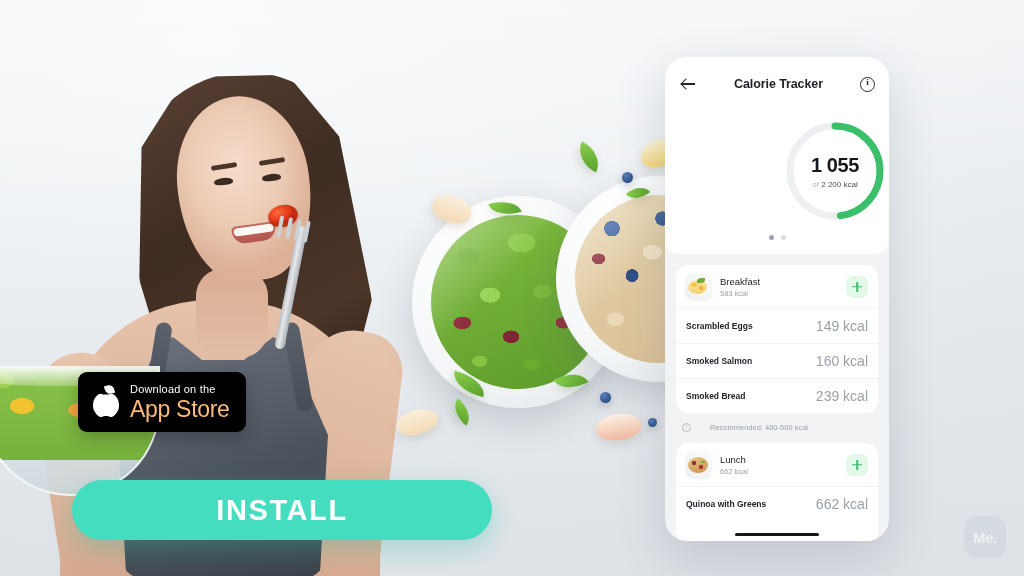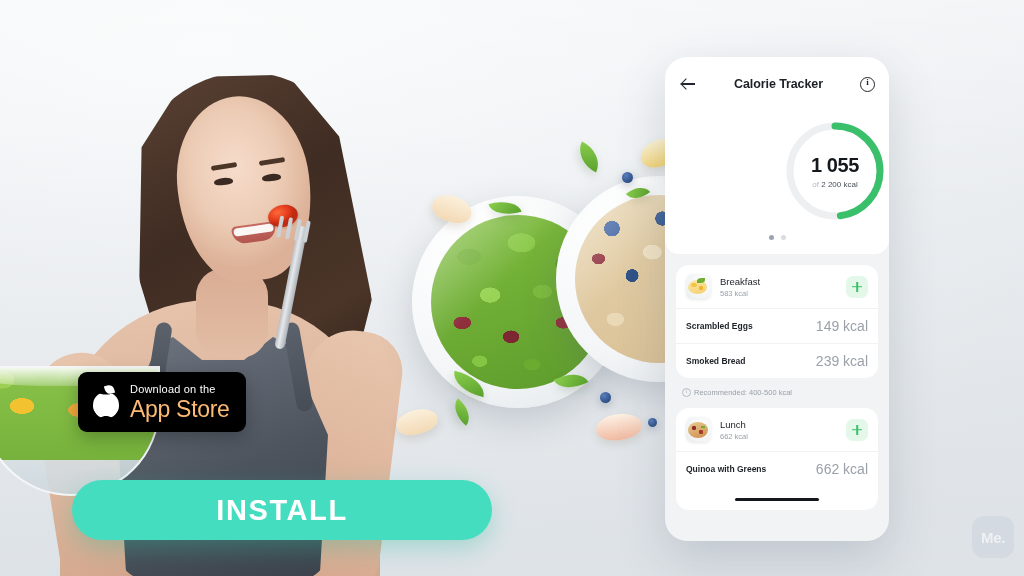--- a/index.html
+++ b/index.html
@@ -323,38 +323,38 @@
     transform:translate(-50%,-50%);
   }
   .add-btn::before { width:10px; height:1.6px; }
   .add-btn::after { width:1.6px; height:10px; }
   .food-row {
     display:flex; align-items:center; justify-content:space-between;
     padding:9px 10px; border-top:1px solid #f0f2f4;
   }
   .food-name { font-size:8.5px; font-weight:700; color:#1d2026; }
   .food-kcal { font-size:14px; color:#9aa1a9; }
-  .note { display:flex; align-items:center; gap:3px; padding:10px 4px 0 6px; }
+  .note { display:flex; align-items:center; gap:19px; padding:10px 4px 0 6px; }
   .note-ic {
     width:9px; height:9px; border:1px solid #b6bcc3; border-radius:50%;
     position:relative; flex:none;
   }
   .note-ic::before {
     content:"i"; position:absolute; left:0; right:0; top:-2px; text-align:center;
     font-size:6.5px; color:#b6bcc3; font-family:"Liberation Serif", serif;
   }
   .note-tx { font-size:7.5px; color:#9aa1a9; }
   .home-bar {
     width:84px; height:3.4px; background:#14171c; border-radius:2px;
     margin:12px auto 9px;
   }
 
   
   .wm {
-    position:absolute; right:10px; bottom:18px; width:42px; height:42px;
+    position:absolute; right:18px; bottom:18px; width:42px; height:42px;
     border-radius:12px; background:rgba(190,198,208,.30);
     display:flex; align-items:center; justify-content:center;
     color:rgba(255,255,255,.62); font-size:15px; font-weight:700; letter-spacing:-.3px;
   }
 </style>
 </head>
 <body>
 
 <div id="stage">
 
@@ -469,20 +469,24 @@
             <span class="meal-name" style="display:block">Breakfast</span>
             <span class="meal-kcal" style="display:block">583 kcal</span>
           </span>
           <button class="add-btn"></button>
         </div>
         <div class="food-row">
           <span class="food-name">Scrambled Eggs</span>
           <span class="food-kcal">149 kcal</span>
         </div>
         <div class="food-row">
+          <span class="food-name">Smoked Salmon</span>
+          <span class="food-kcal">160 kcal</span>
+        </div>
+        <div class="food-row">
           <span class="food-name">Smoked Bread</span>
           <span class="food-kcal">239 kcal</span>
         </div>
       </div>
 
       <div class="note">
         <span class="note-ic"></span>
         <span class="note-tx">Recommended: 400-500 kcal</span>
       </div>
 

